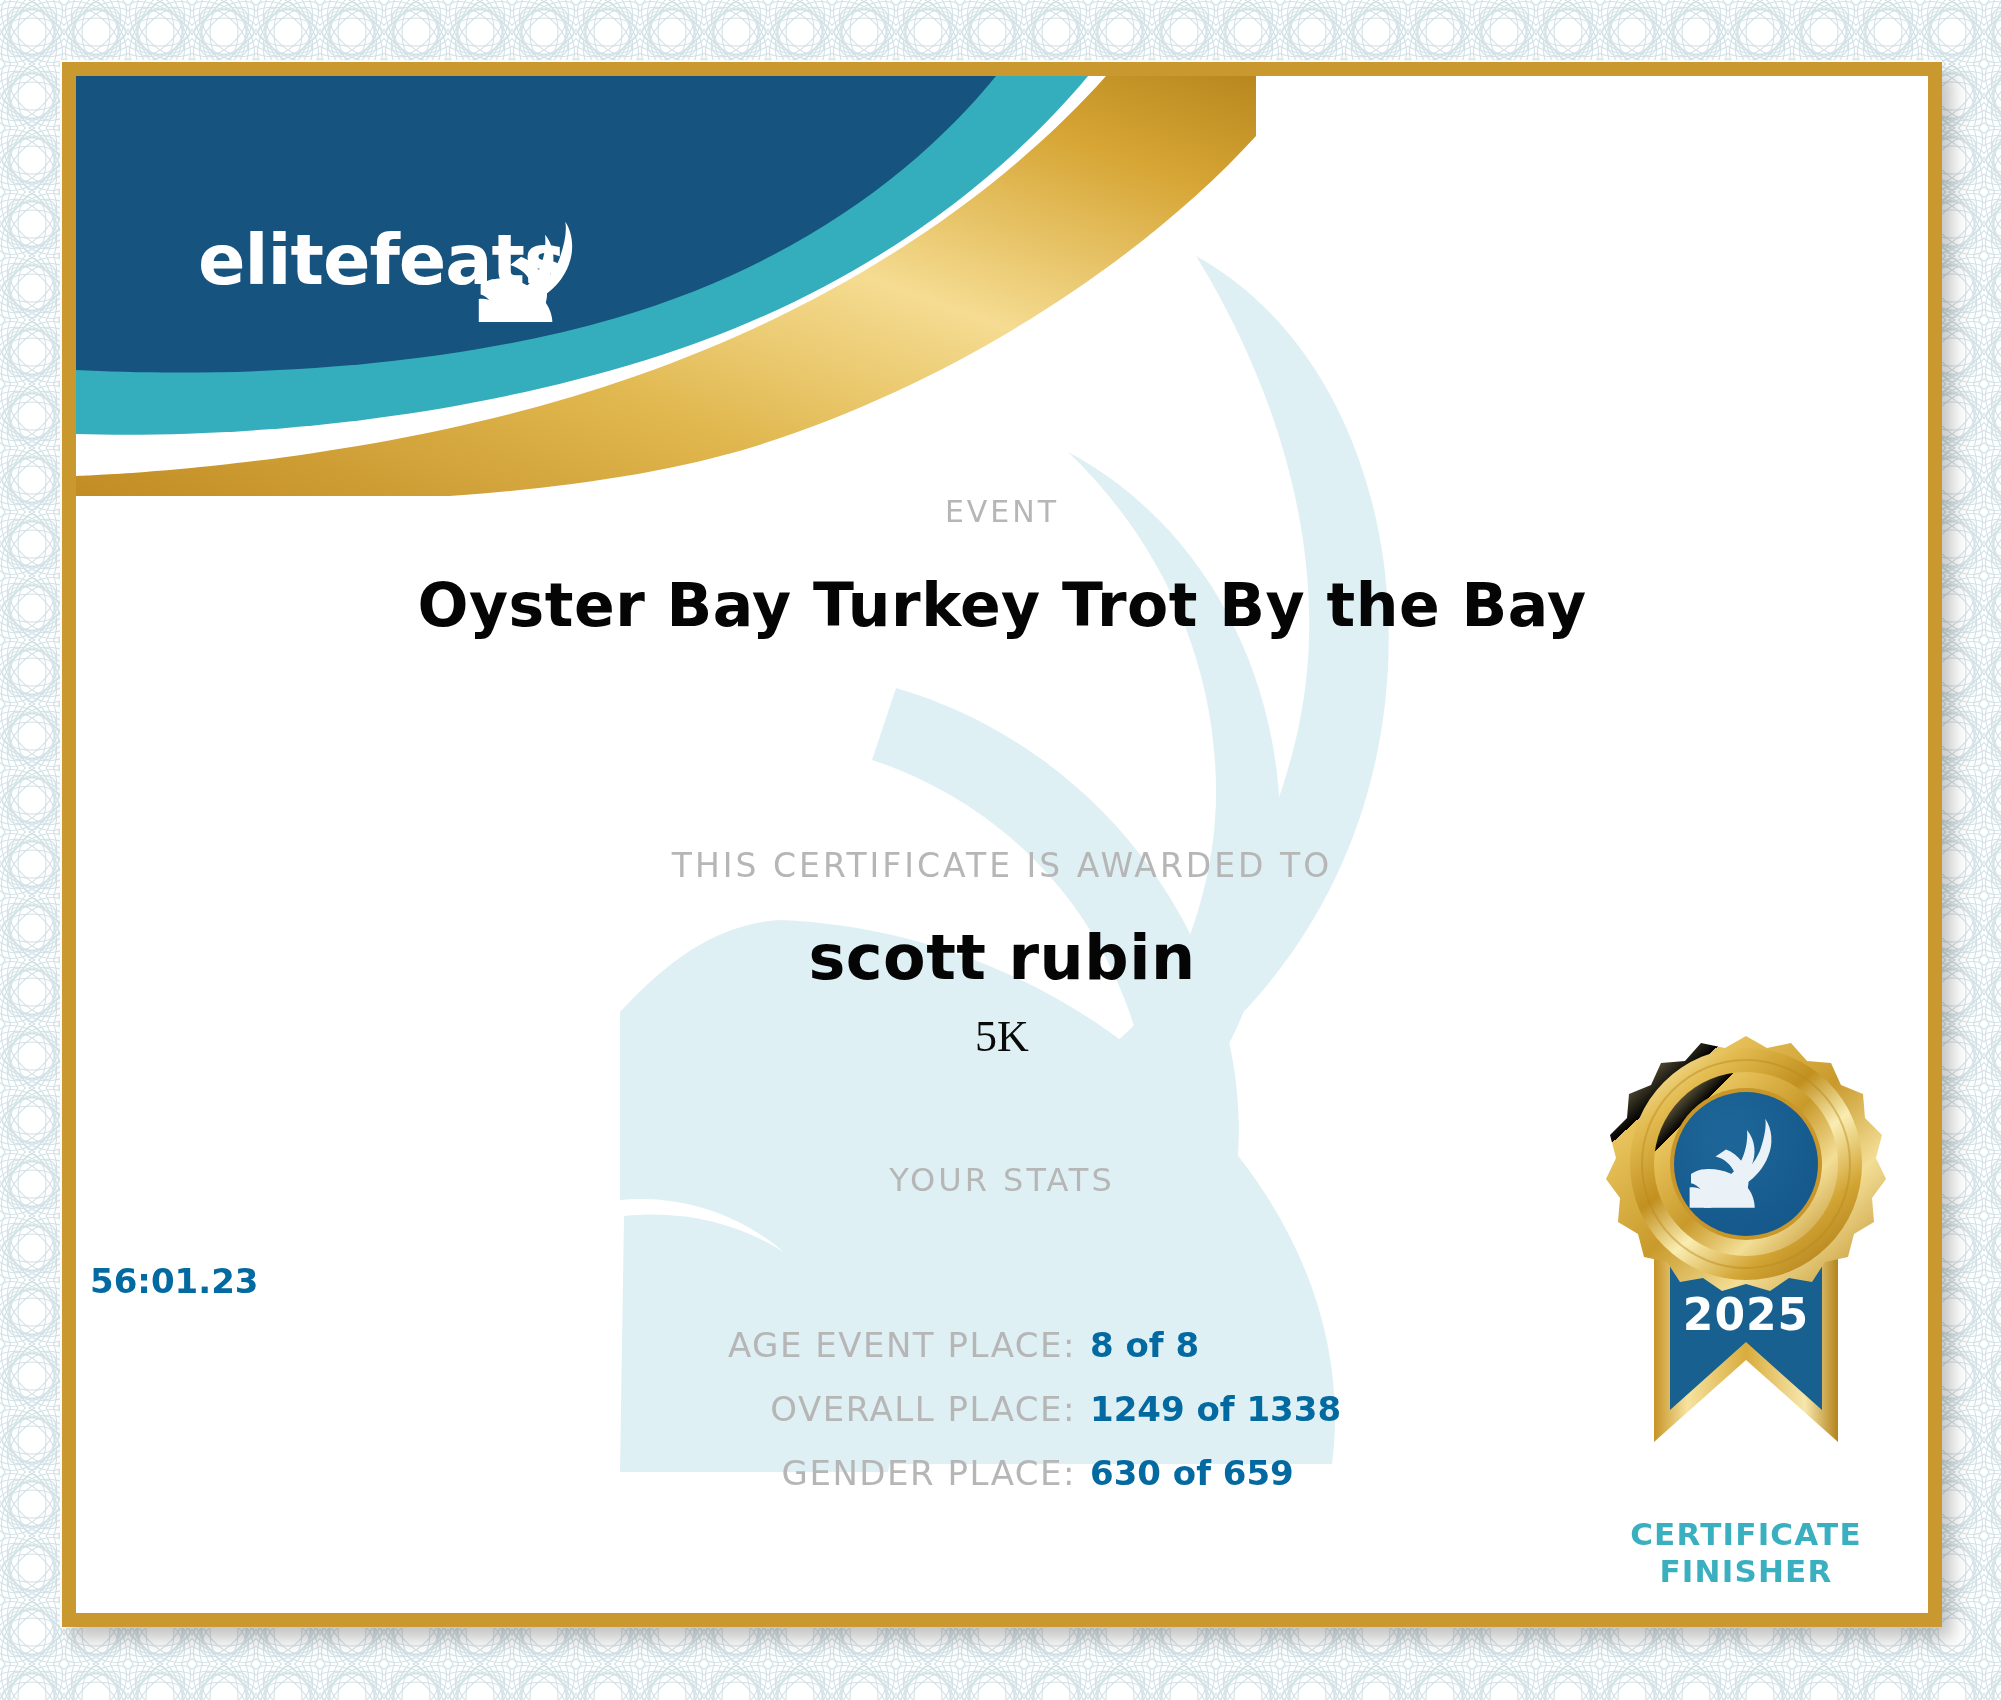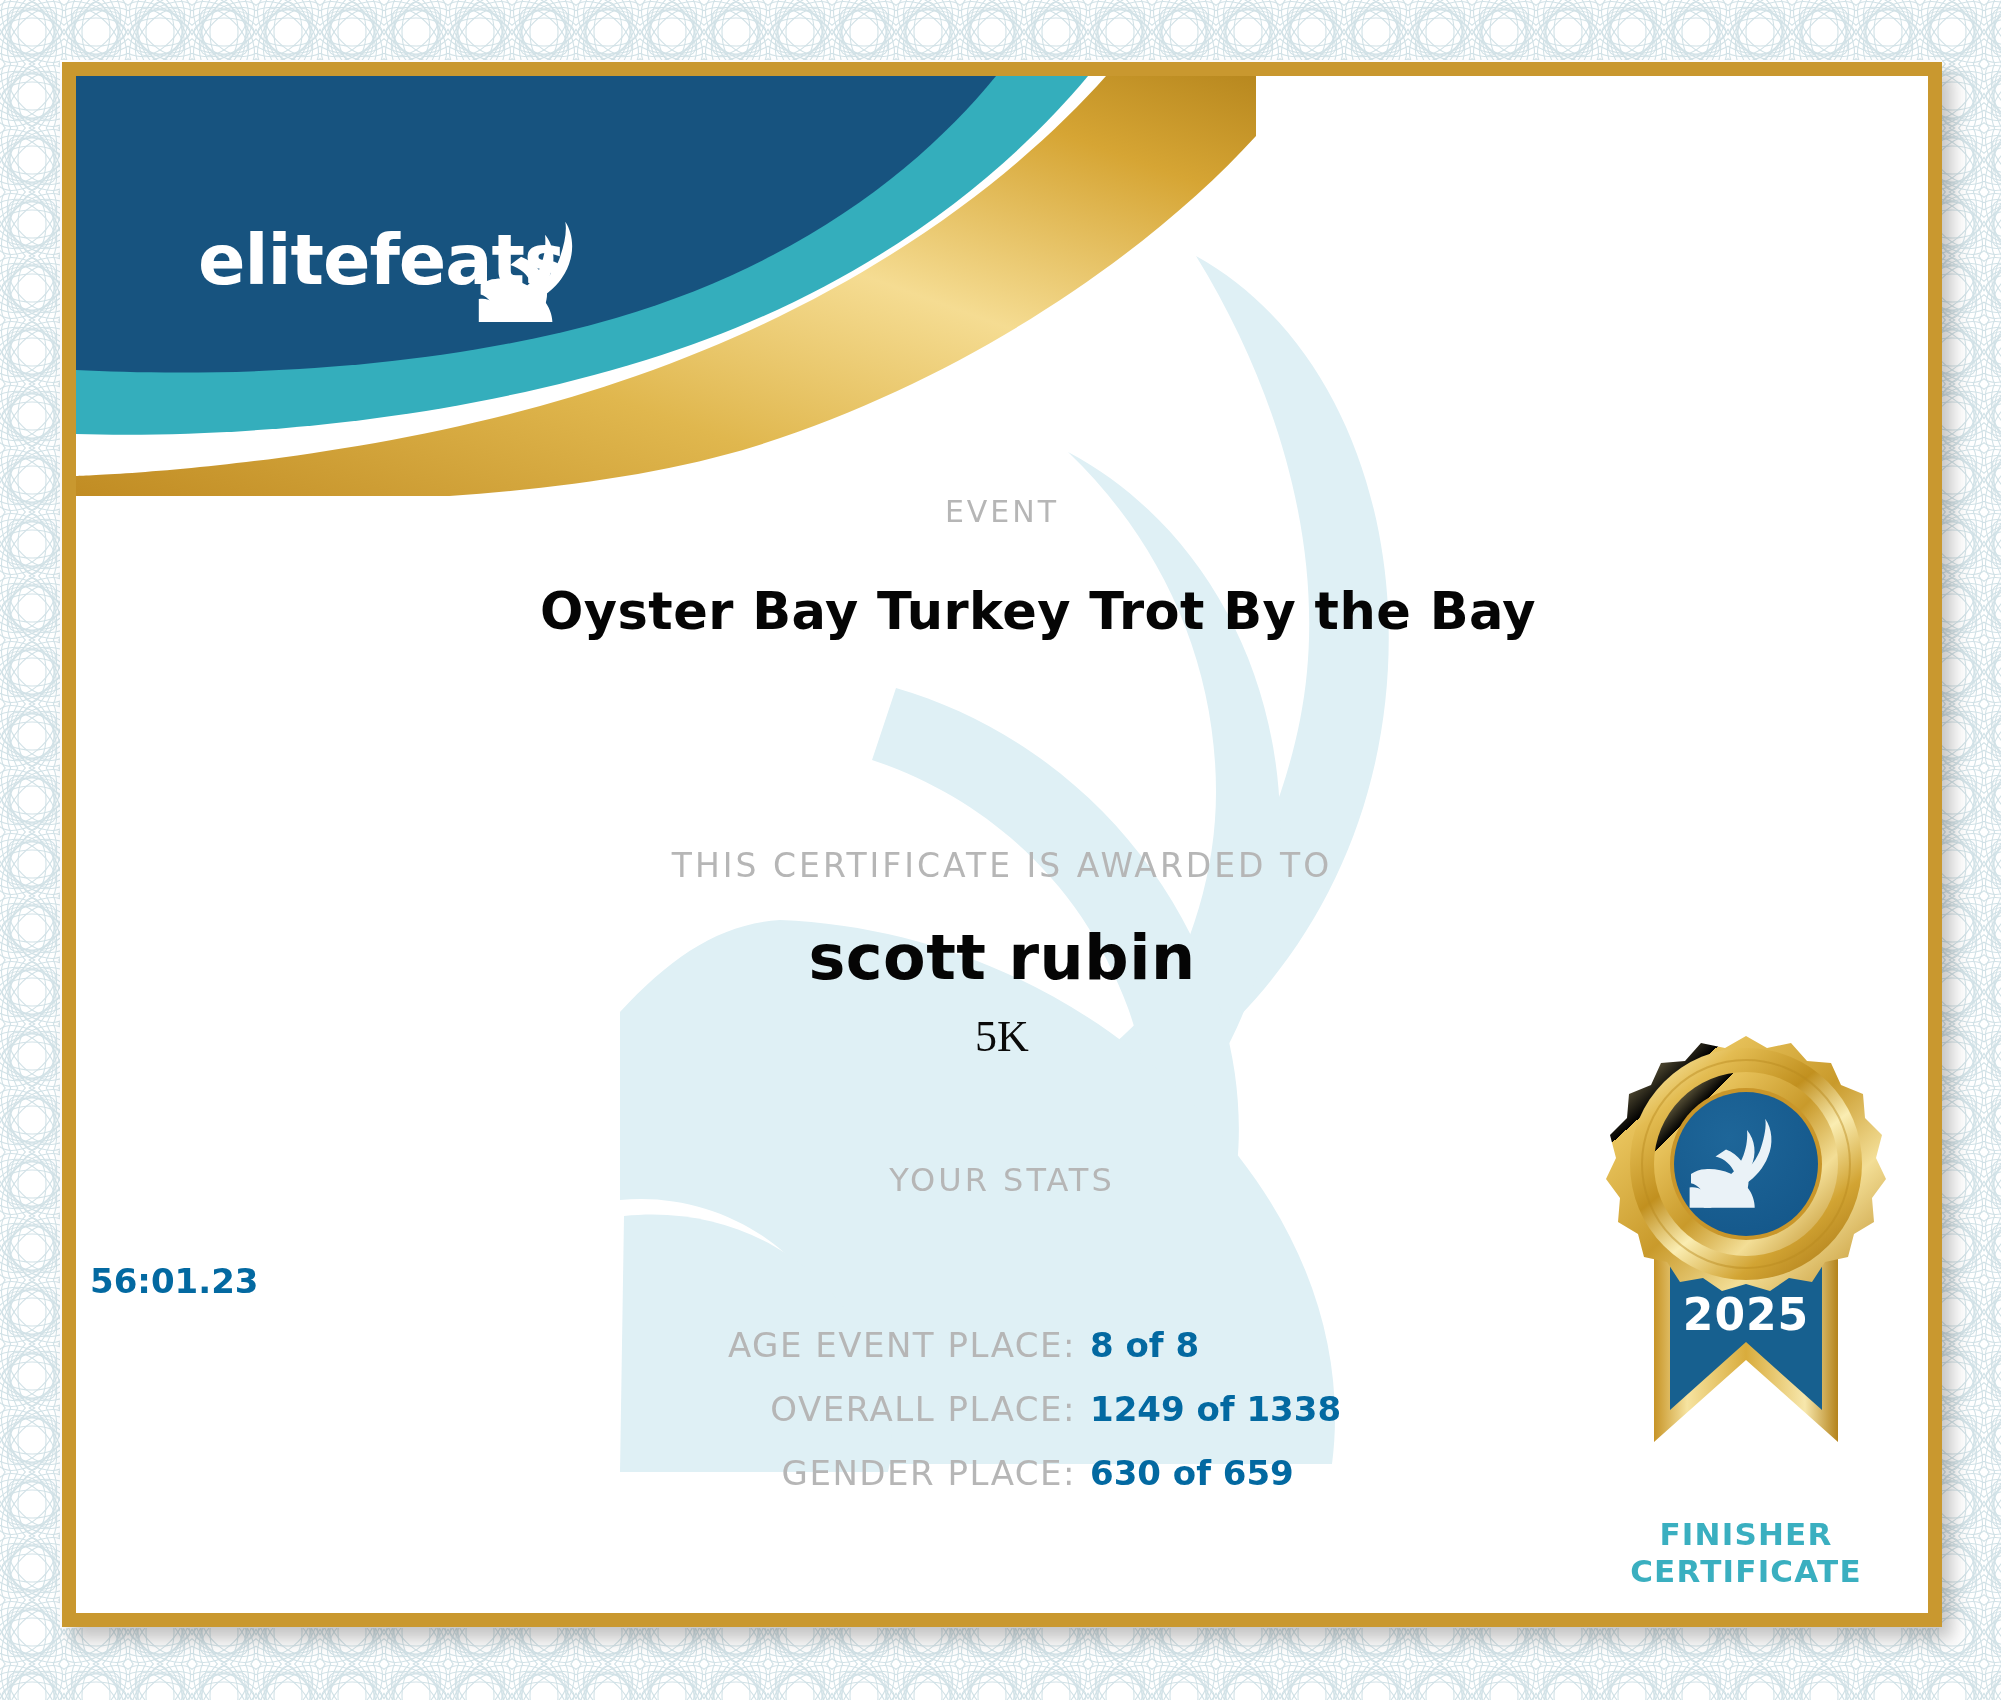--- a/index.html
+++ b/index.html
@@ -101,29 +101,28 @@
     letter-spacing: 2.5px;
   }
 
   .lbl-event {
     top: 418px;
     font-size: 30px;
     letter-spacing: 3px;
   }
   .event-title {
     position: absolute;
-    top: 506px;
+    top: 494px;
     width: 100%;
     text-align: center;
     font-family: "DejaVu Sans", sans-serif;
     font-weight: 700;
-    font-size: 51px;
+    font-size: 60px;
     color: #050505;
     letter-spacing: 0.5px;
-    padding-left: 36px;
   }
 
   .lbl-awarded {
     top: 770px;
     font-size: 33px;
     letter-spacing: 3px;
   }
   .recipient {
     position: absolute;
     top: 845px;
@@ -400,20 +399,20 @@
                        C12 122 11 113 5 106 C0 100 -5 97 -10 96 L-10 83
                        C-3 78 3 76 10 76 Z"></path>
               <path d="M-12 102 C0 100 12 107 17 118 C19 123 20 127 19 131 L-12 131 Z"></path>
             </g>
 
             <text x="160" y="300" text-anchor="middle" fill="#ffffff" font-family="DejaVu Sans, sans-serif" font-size="44" font-weight="700" letter-spacing="1">2025</text>
           </svg>
         </div>
 
         <div class="badge-caption">
+          <div>CERTIFICATE</div>
           <div>FINISHER</div>
-          <div>CERTIFICATE</div>
         </div>
 
       </div>
     </div>
   </div>
 </div>
 
 </body></html>

